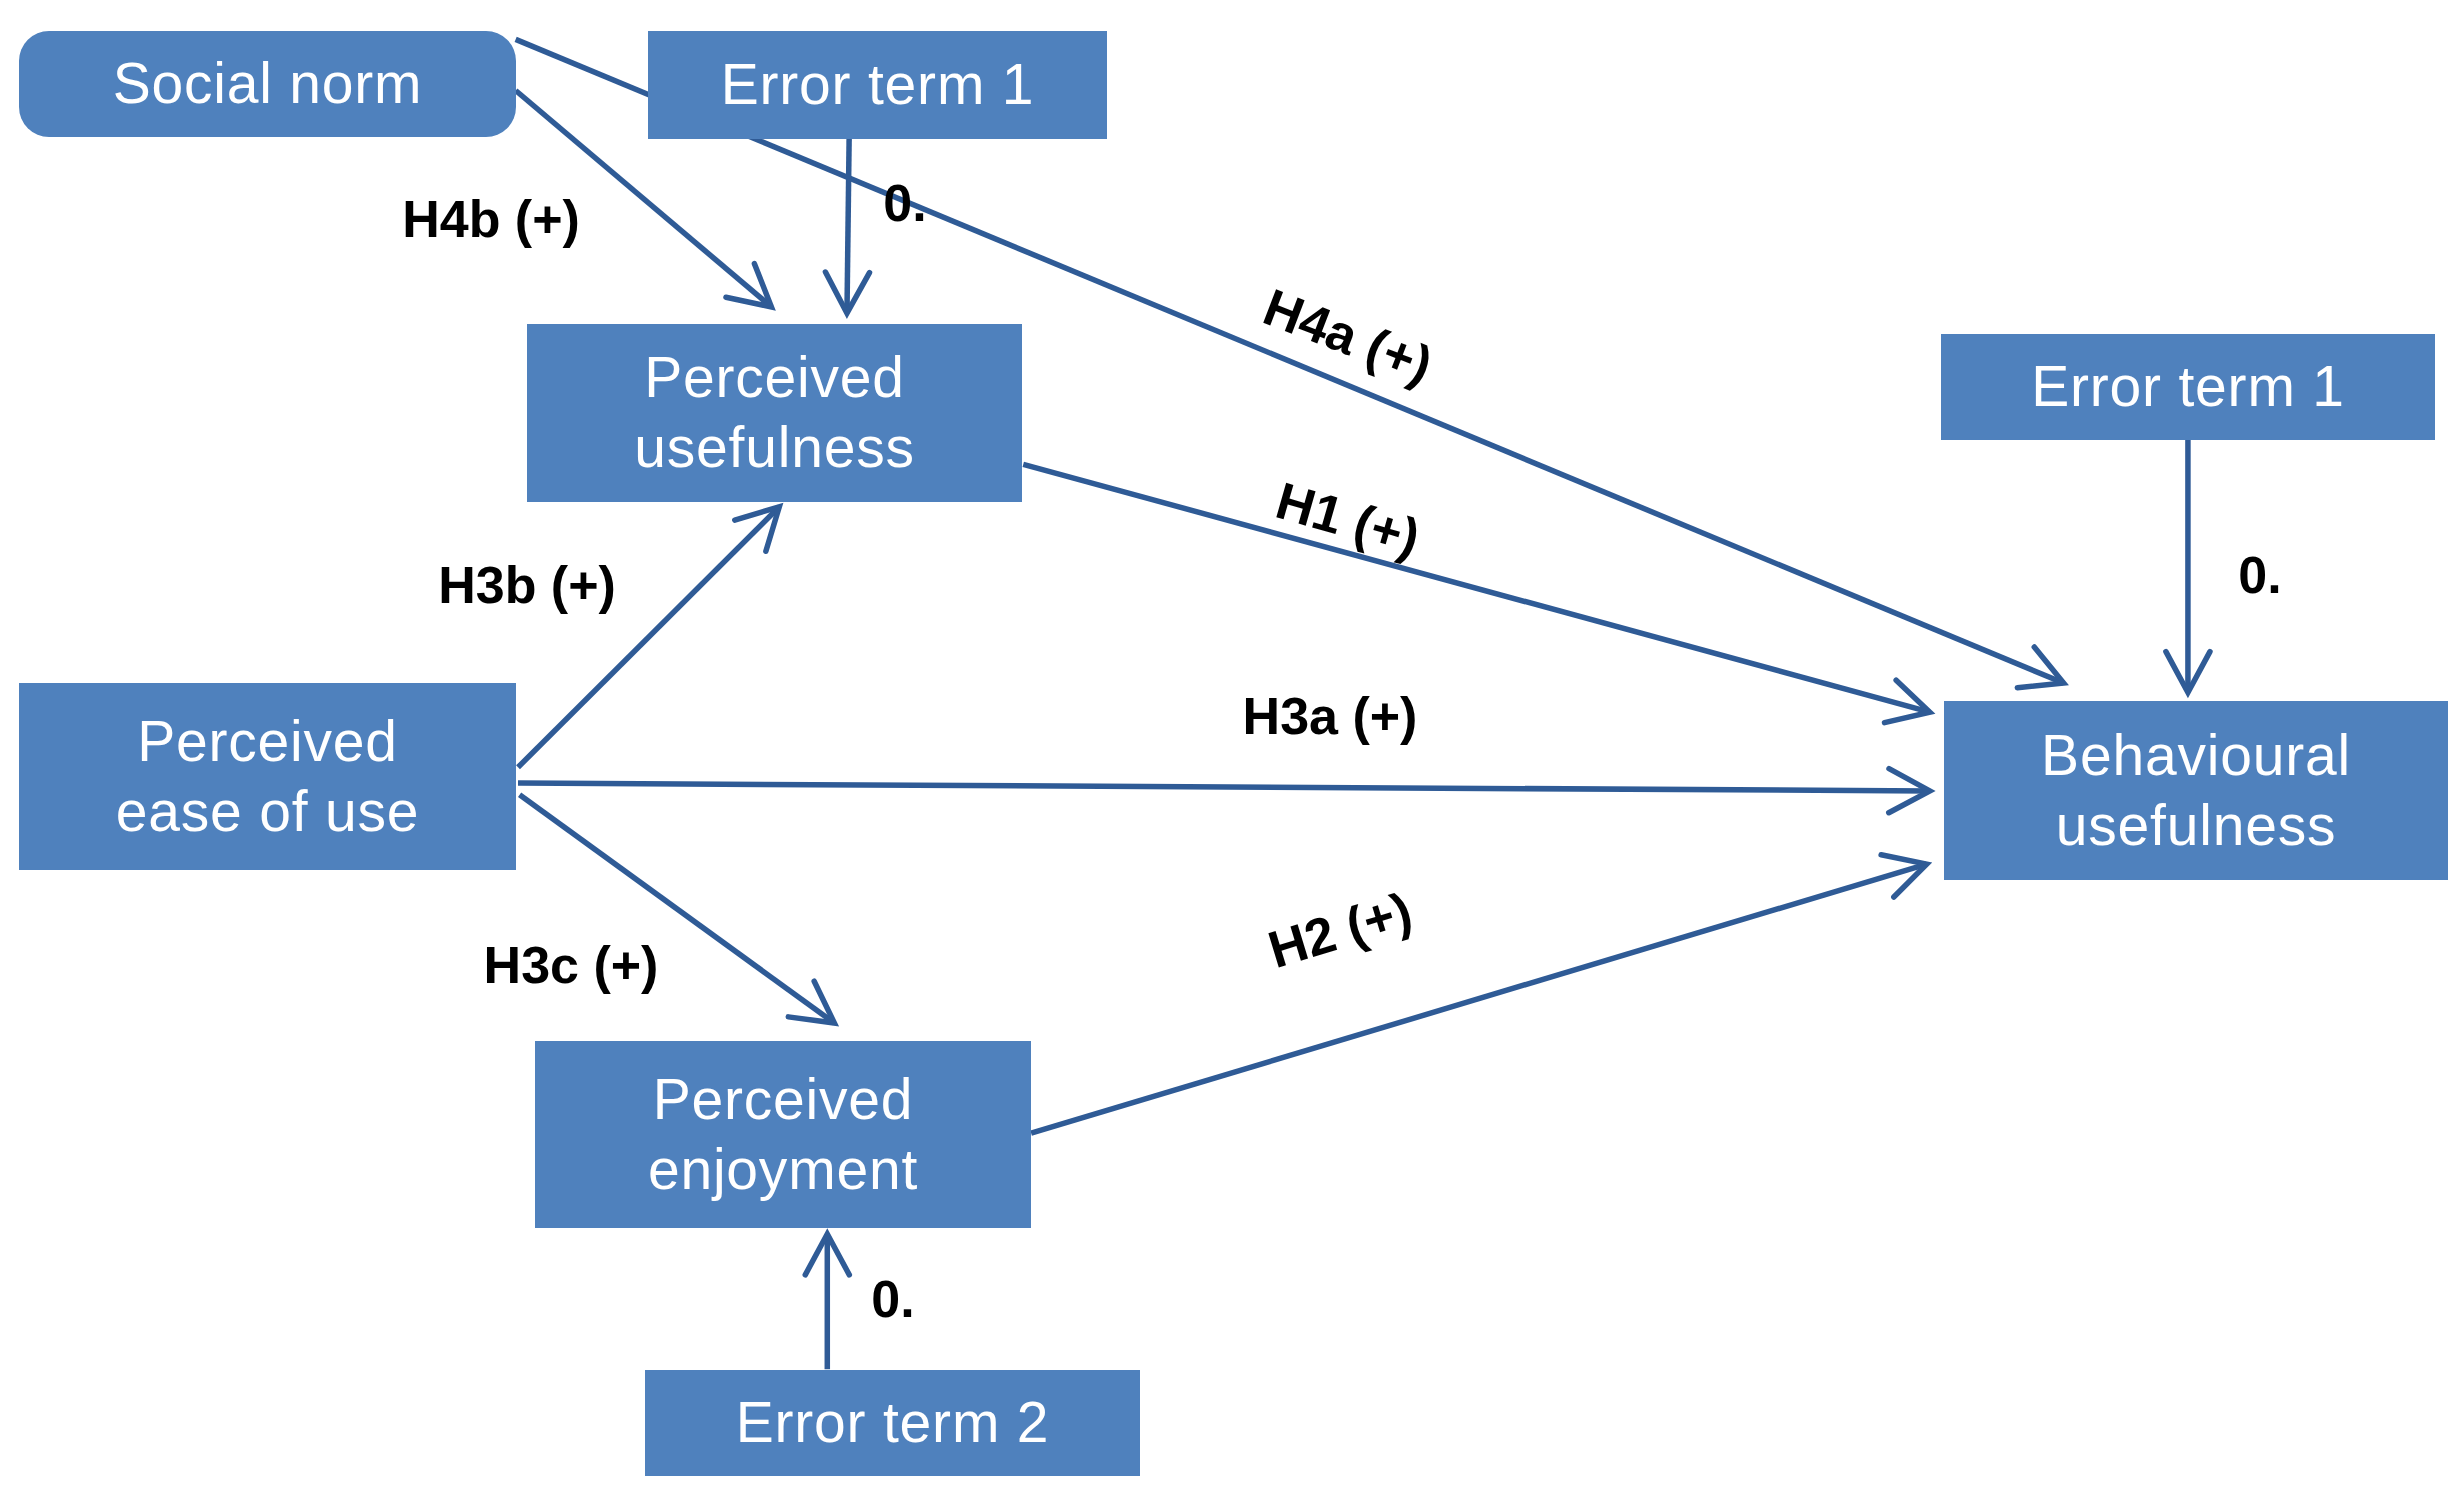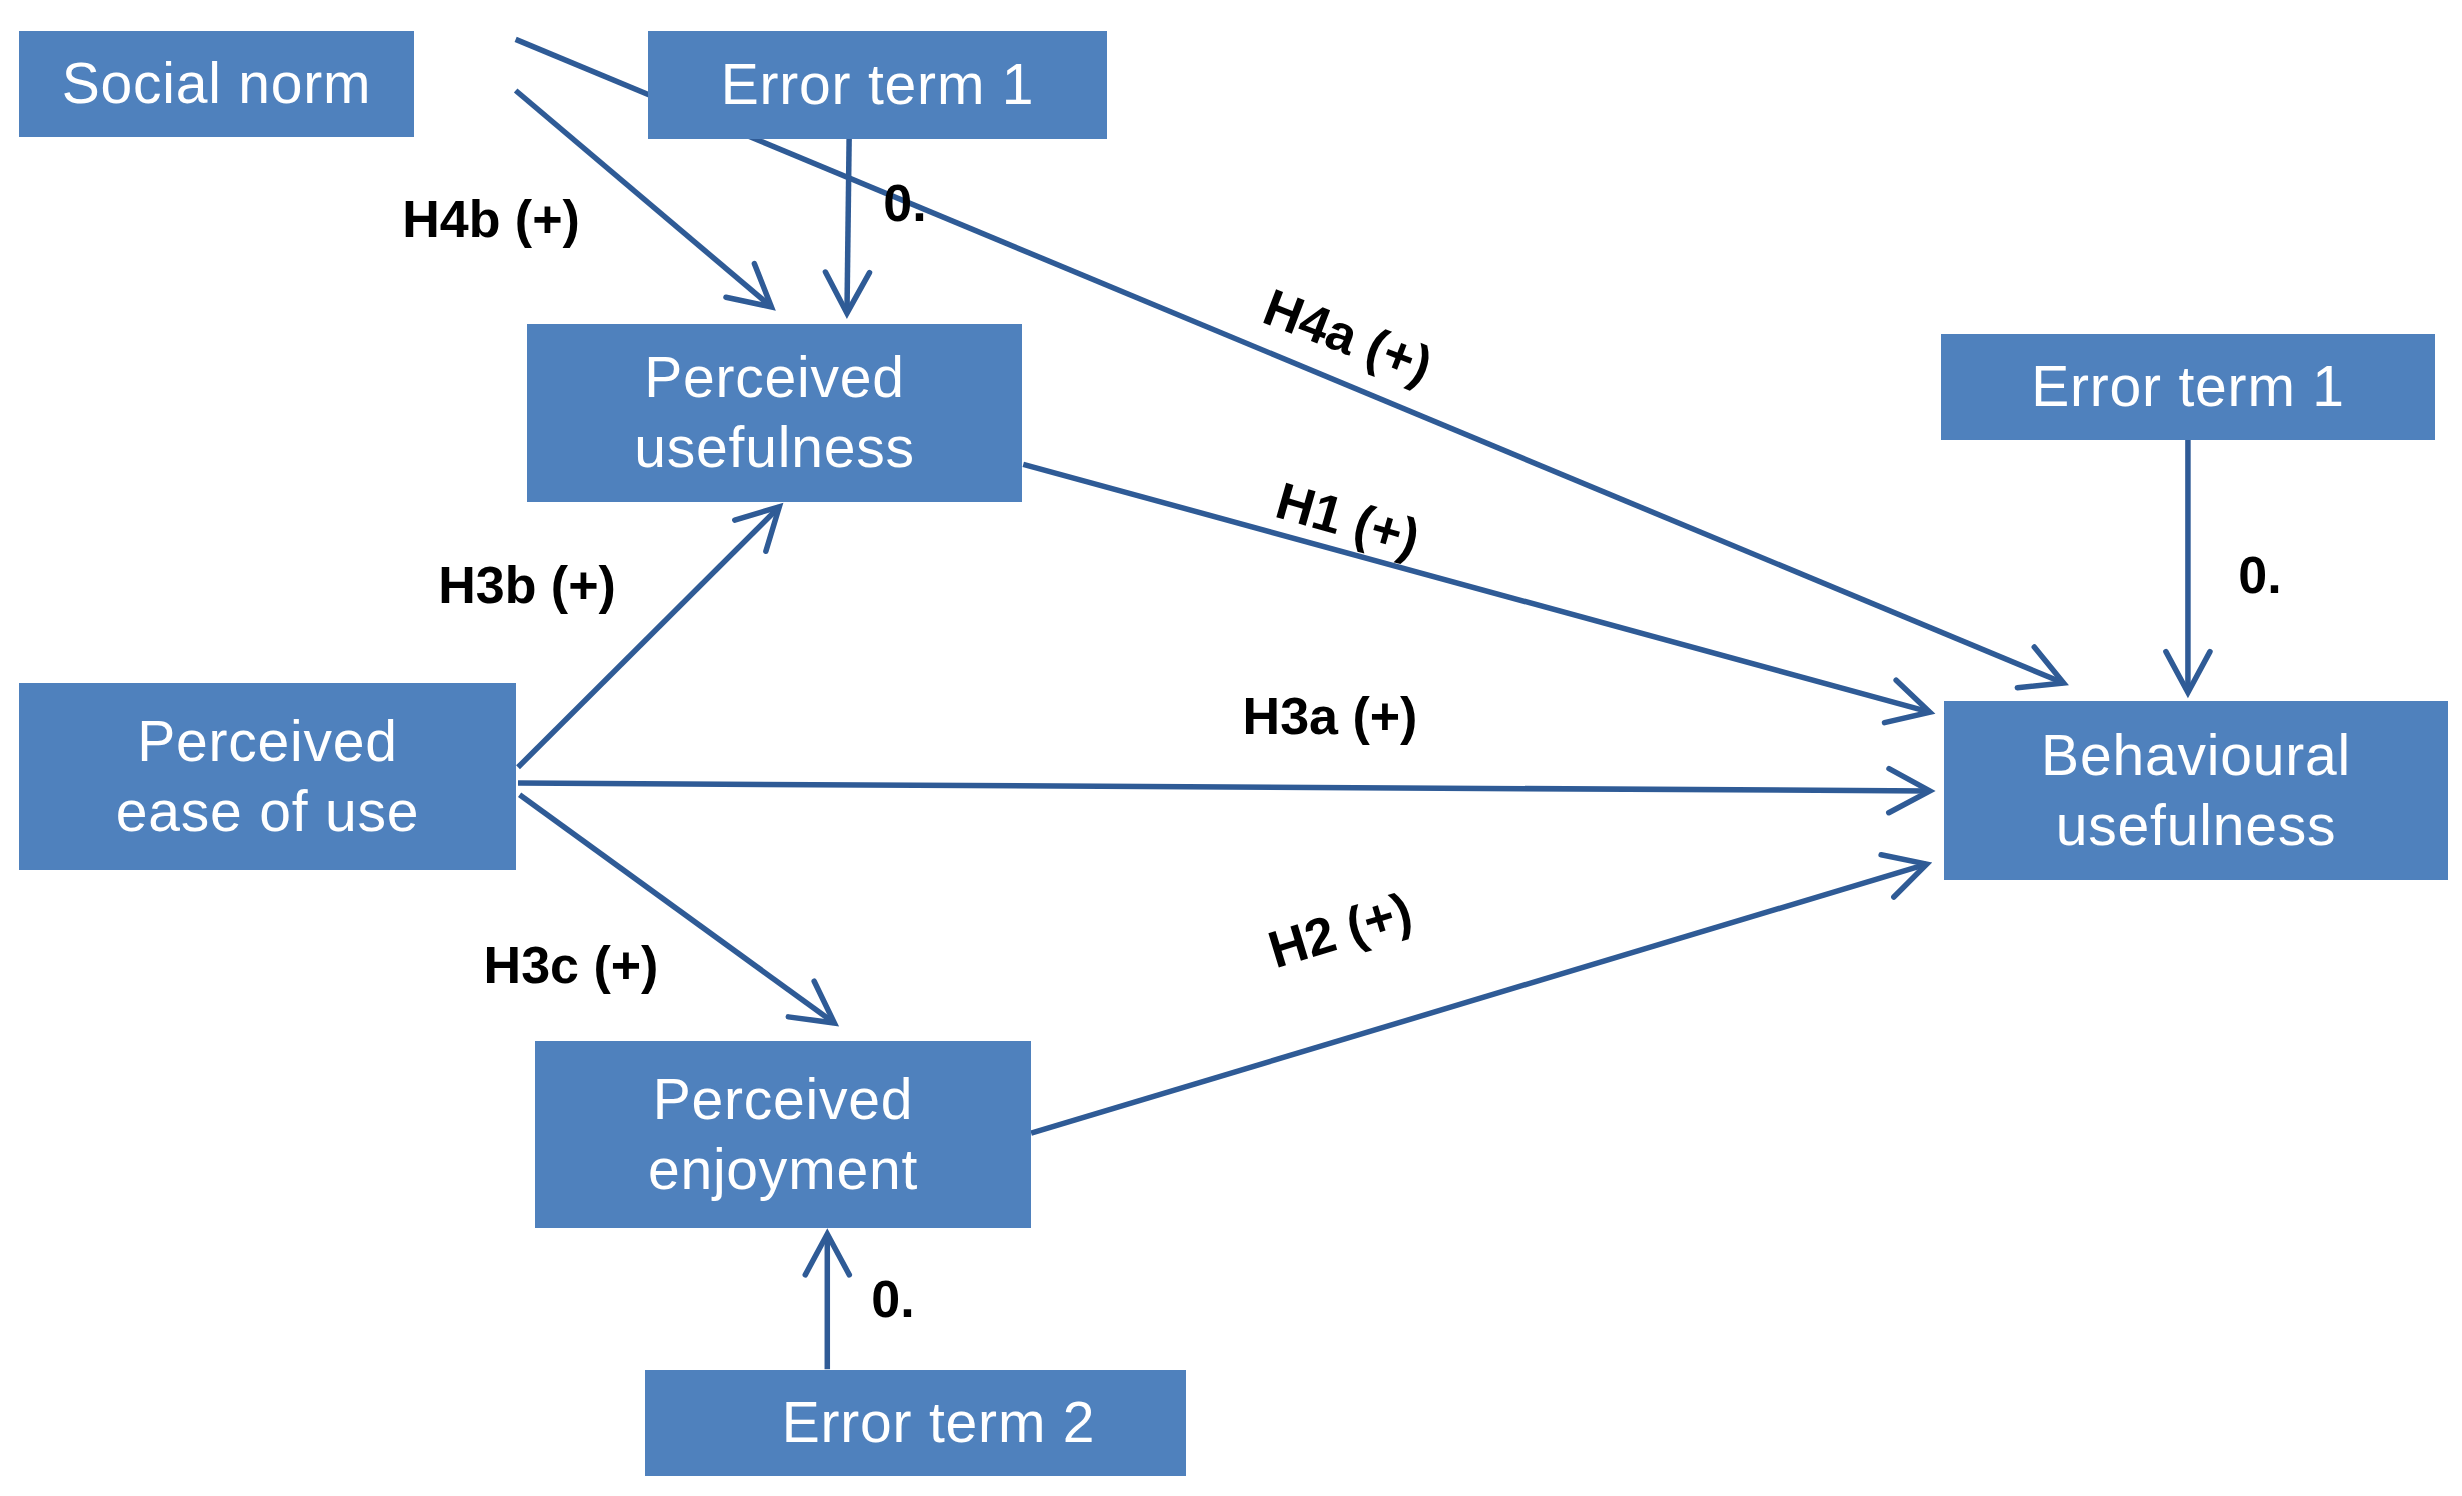--- a/index.html
+++ b/index.html
@@ -60,32 +60,32 @@
         <line x1="1300" y1="590" x2="2452" y2="905" stroke="#2f5b96" stroke-width="7" marker-end="url(#arrowhead)"></line>
         <line x1="658" y1="975" x2="990" y2="644" stroke="#2f5b96" stroke-width="7" marker-end="url(#arrowhead)"></line>
         <line x1="658" y1="995" x2="2452" y2="1005" stroke="#2f5b96" stroke-width="7" marker-end="url(#arrowhead)"></line>
         <line x1="660" y1="1010" x2="1060" y2="1300" stroke="#2f5b96" stroke-width="7" marker-end="url(#arrowhead)"></line>
         <line x1="1310" y1="1440" x2="2448" y2="1098" stroke="#2f5b96" stroke-width="7" marker-end="url(#arrowhead)"></line>
         <line x1="1051" y1="1740" x2="1051" y2="1568" stroke="#2f5b96" stroke-width="7" marker-end="url(#arrowhead)"></line>
         <line x1="2780" y1="559" x2="2780" y2="880" stroke="#2f5b96" stroke-width="7" marker-end="url(#arrowhead)"></line>
       </g>
   </svg>
   <div id="nodes-layer">
-      <div class="node" style="left: 19px; top: 31px; width: 395px; height: 106px;">Social norm</div>
+      <div class="node" style="left: 19px; top: 31px; width: 497px; height: 106px; border-radius: 30px;">Social norm</div>
       <div class="node" style="left: 648px; top: 31px; width: 459px; height: 108px;">Error term 1</div>
       <div class="node" style="left: 527px; top: 324px; width: 495px; height: 178px;">Perceived
 usefulness</div>
       <div class="node" style="left: 1941px; top: 334px; width: 494px; height: 106px;">Error term 1</div>
       <div class="node" style="left: 19px; top: 683px; width: 497px; height: 187px;">Perceived
 ease of use</div>
       <div class="node" style="left: 1944px; top: 701px; width: 504px; height: 179px;">Behavioural
 usefulness</div>
       <div class="node" style="left: 535px; top: 1041px; width: 496px; height: 187px;">Perceived
 enjoyment</div>
-      <div class="node" style="left: 645px; top: 1370px; width: 495px; height: 106px; padding-left: 46px;">Error term 2</div>
+      <div class="node" style="left: 645px; top: 1370px; width: 495px; height: 106px;">Error term 2</div>
     </div>
   <div id="labels-layer">
       <div class="edge-label" style="left: 491px; top: 219px; transform: translate(-50%, -50%) rotate(0deg);">H4b (+)</div>
       <div class="edge-label" style="left: 905px; top: 203px; transform: translate(-50%, -50%) rotate(0deg);">0.</div>
       <div class="edge-label" style="left: 1348px; top: 336px; transform: translate(-50%, -50%) rotate(21deg);">H4a (+)</div>
       <div class="edge-label" style="left: 1348px; top: 519px; transform: translate(-50%, -50%) rotate(16deg);">H1 (+)</div>
       <div class="edge-label" style="left: 527px; top: 585px; transform: translate(-50%, -50%) rotate(0deg); text-align: center;">H3b (+)</div>
       <div class="edge-label" style="left: 1330px; top: 716px; transform: translate(-50%, -50%) rotate(0deg);">H3a (+)</div>
       <div class="edge-label" style="left: 2260px; top: 575px; transform: translate(-50%, -50%) rotate(0deg);">0.</div>
       <div class="edge-label" style="left: 571px; top: 965px; transform: translate(-50%, -50%) rotate(0deg);">H3c (+)</div>

